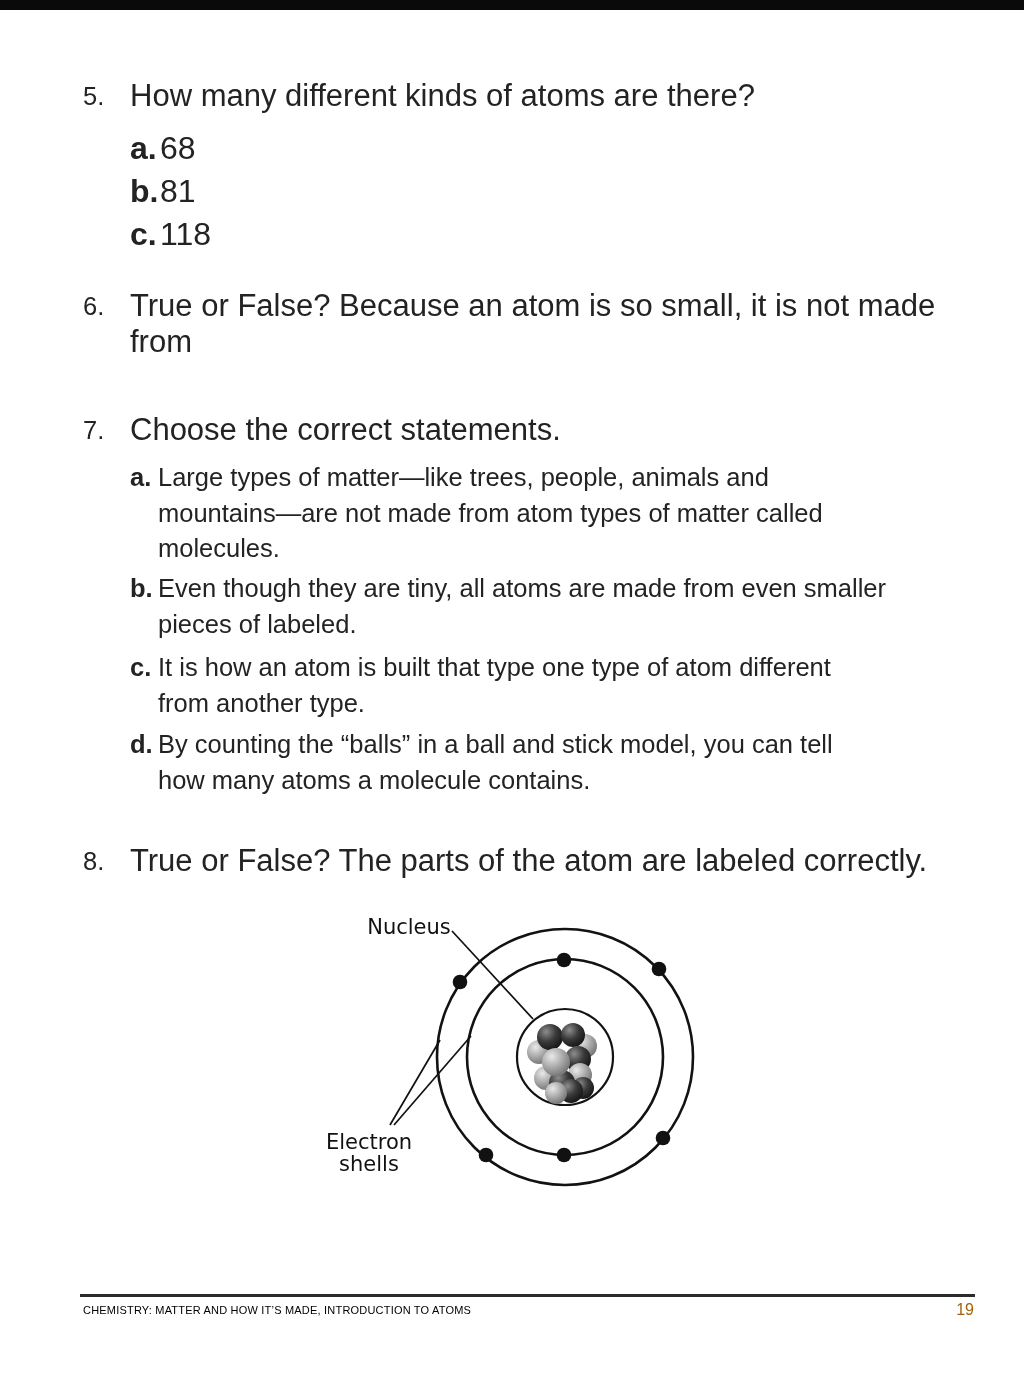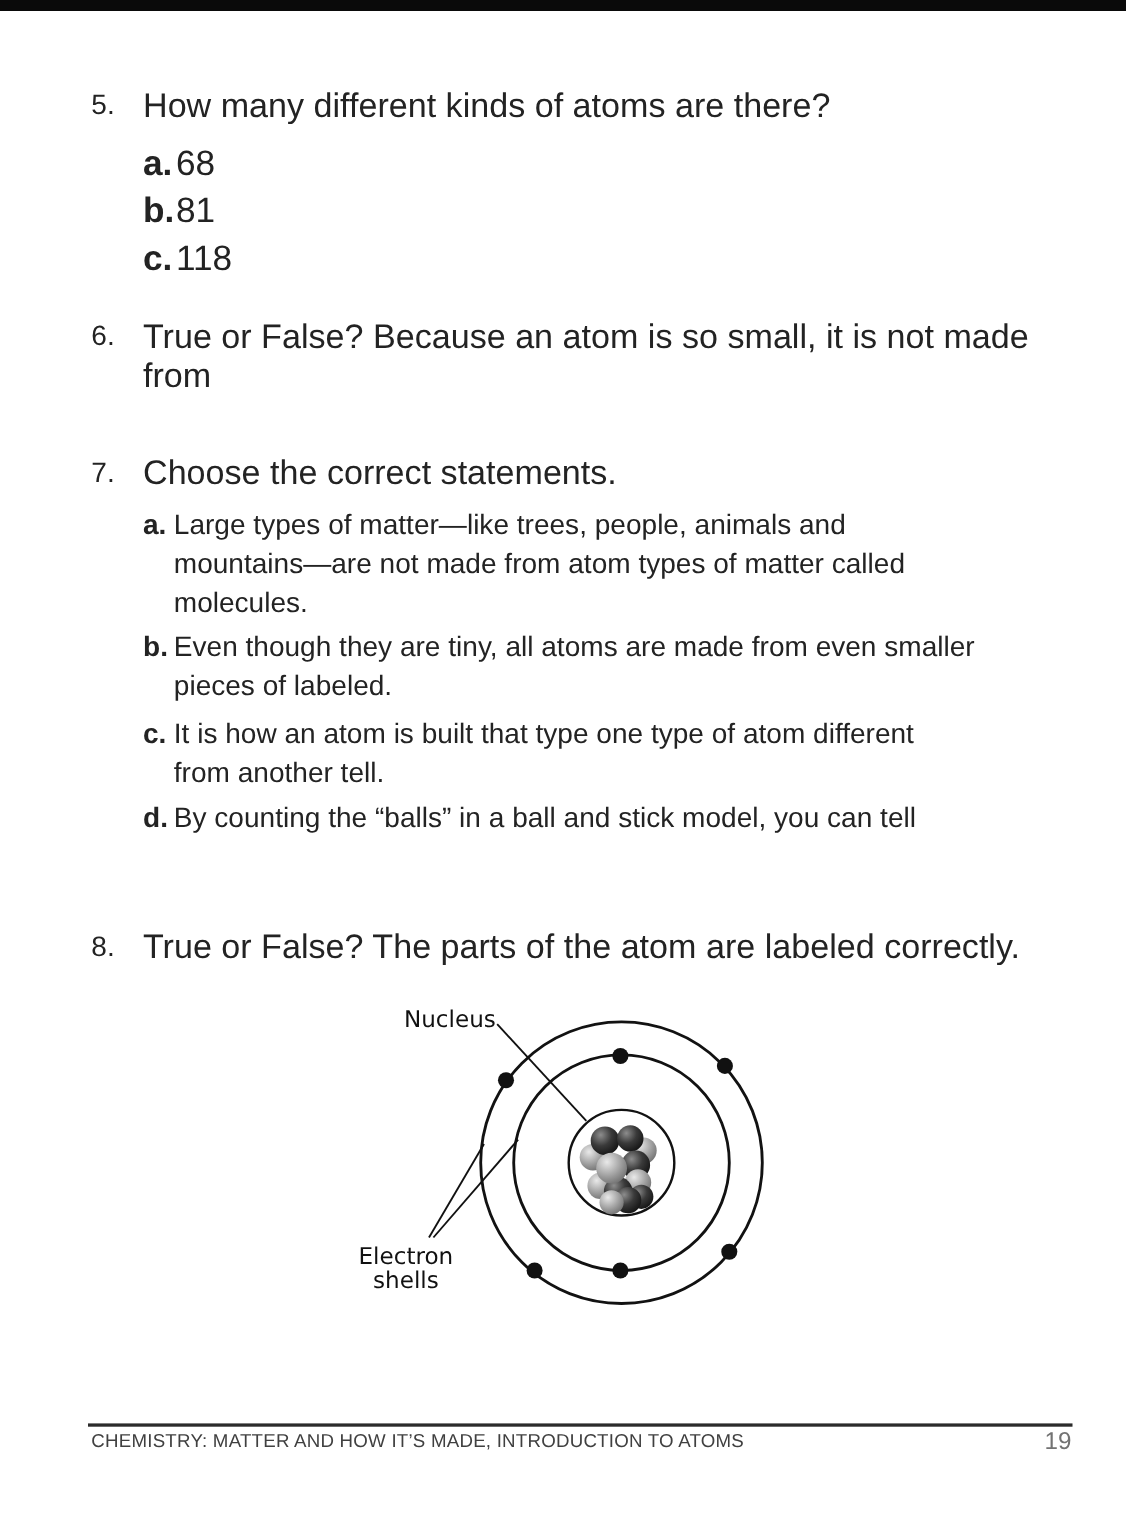--- a/index.html
+++ b/index.html
@@ -11,22 +11,22 @@
   .qnum  { position:absolute; left:83px; font-size:25.5px; line-height:36px; }
   .qtext { position:absolute; left:130px; font-size:31px; line-height:36px; }
   .lead  { font-weight:normal; }
   .optrow { position:absolute; left:130px; font-size:32px; line-height:36px; }
   .optrow .letter { font-weight:bold; display:inline-block; min-width:30px; }
   .opt7 { position:absolute; left:130px; font-size:25.5px; }
   .opt7 .letter { position:absolute; left:0; top:0; font-weight:bold; line-height:35.5px; }
   .opt7 .lines { margin-left:28px; line-height:35.5px; }
   .diagram-svg { position:absolute; left:300px; top:893px; }
   .footer-rule { position:absolute; left:80px; top:1294px; width:895px; height:2.5px; background:#2b2b2b; }
-  .footer-title { position:absolute; left:83px; top:1300px; font-size:17px; line-height:20px; letter-spacing:0.2px; color:#404040; }
-  .footer-page  { position:absolute; right:50px; top:1300px; font-size:22px; line-height:20px; color:#737373; }
+  .footer-title { position:absolute; left:83px; top:1300px; font-size:11px; line-height:20px; letter-spacing:0.2px; color:#000000; }
+  .footer-page  { position:absolute; right:50px; top:1300px; font-size:16px; line-height:20px; color:#a16207; }
 </style>
 </head>
 <body>
 
 <div class="page">
 
   <div class="topbar"></div>
 
   <div class="qnum" style="top:78px">5.</div>
   <div class="qtext" style="top:78px">How many different kinds of atoms are there?</div>
@@ -63,28 +63,29 @@
     <div class="lines">
       <div>Even though they are tiny, all atoms are made from even smaller</div>
       <div>pieces of labeled.</div>
     </div>
   </div>
 
   <div class="opt7" style="top:650px">
     <span class="letter">c.</span>
     <div class="lines">
       <div>It is how an atom is built that type one type of atom different</div>
-      <div>from another tell.</div>
+      <div>from another type.</div>
     </div>
   </div>
 
   <div class="opt7" style="top:727px">
     <span class="letter">d.</span>
     <div class="lines">
       <div>By counting the “balls” in a ball and stick model, you can tell</div>
+      <div>how many atoms a molecule contains.</div>
     </div>
   </div>
 
   <div class="qnum" style="top:843px">8.</div>
   <div class="qtext" style="top:843px; width:840px">
     <span class="lead">True or False?</span>
     <span>The parts of the atom are labeled correctly.</span>
   </div>
 
   <svg class="diagram-svg" width="440" height="312" viewBox="300 893 440 312" xmlns="http://www.w3.org/2000/svg">

